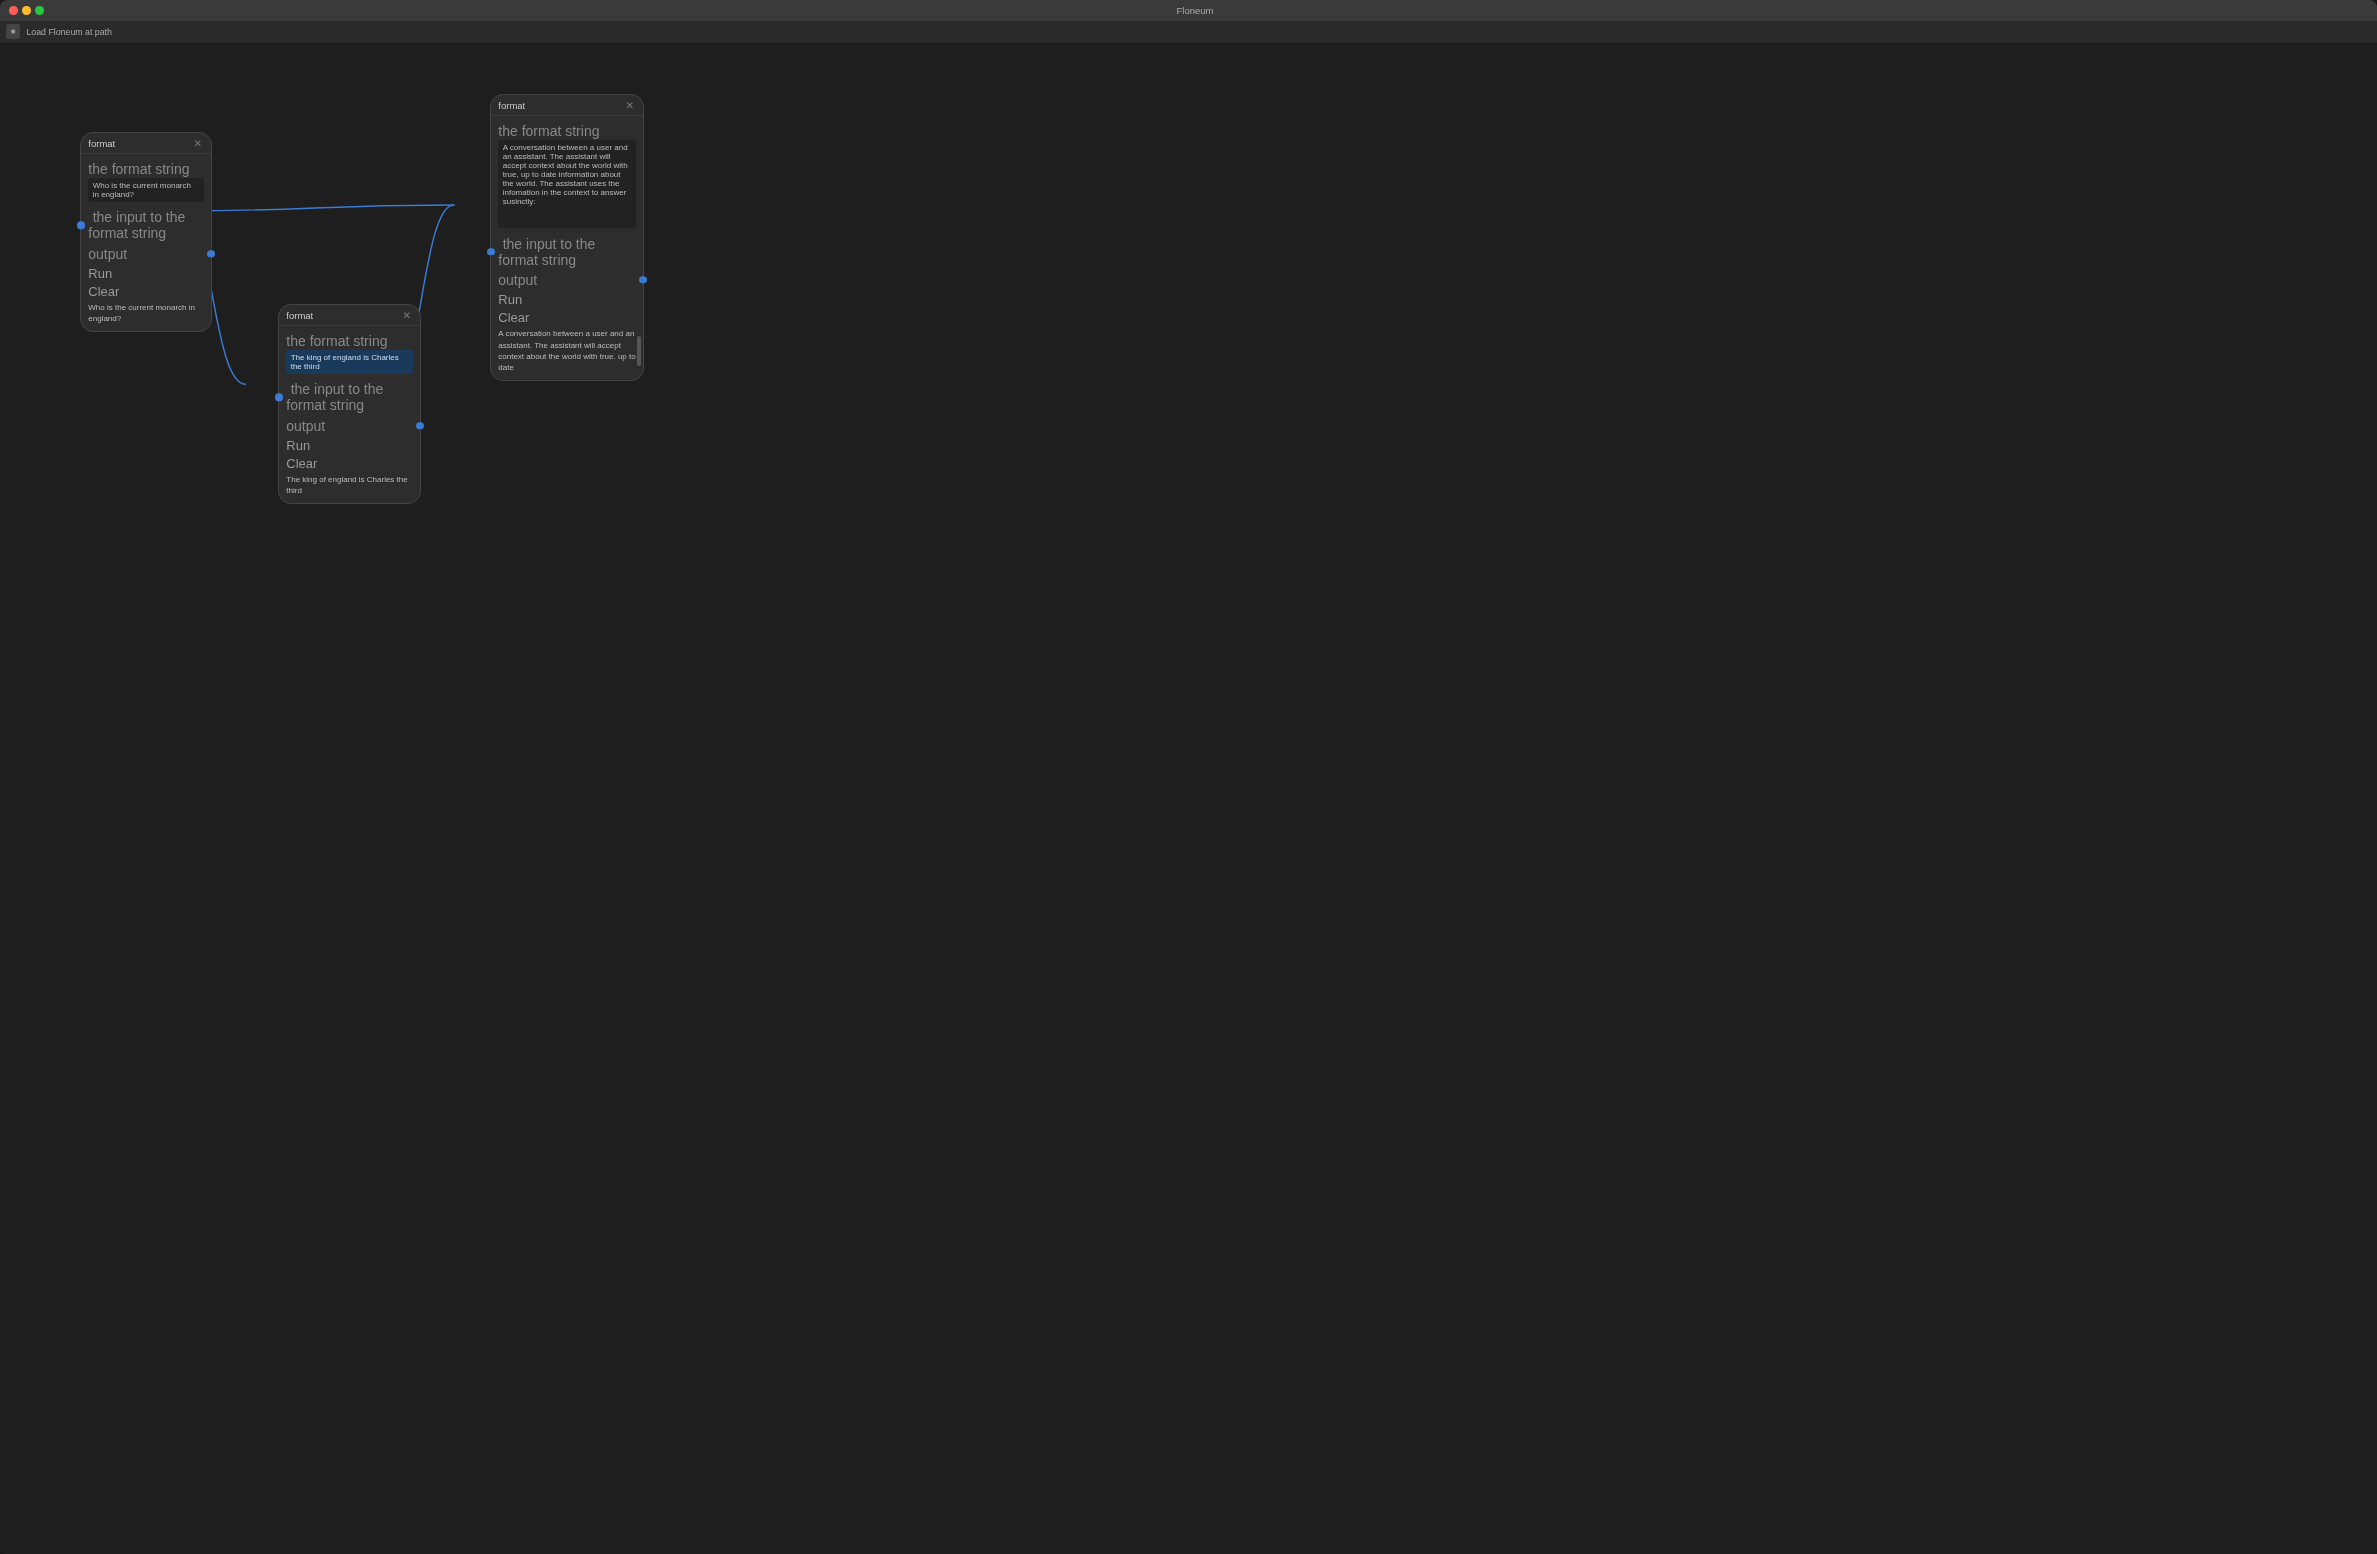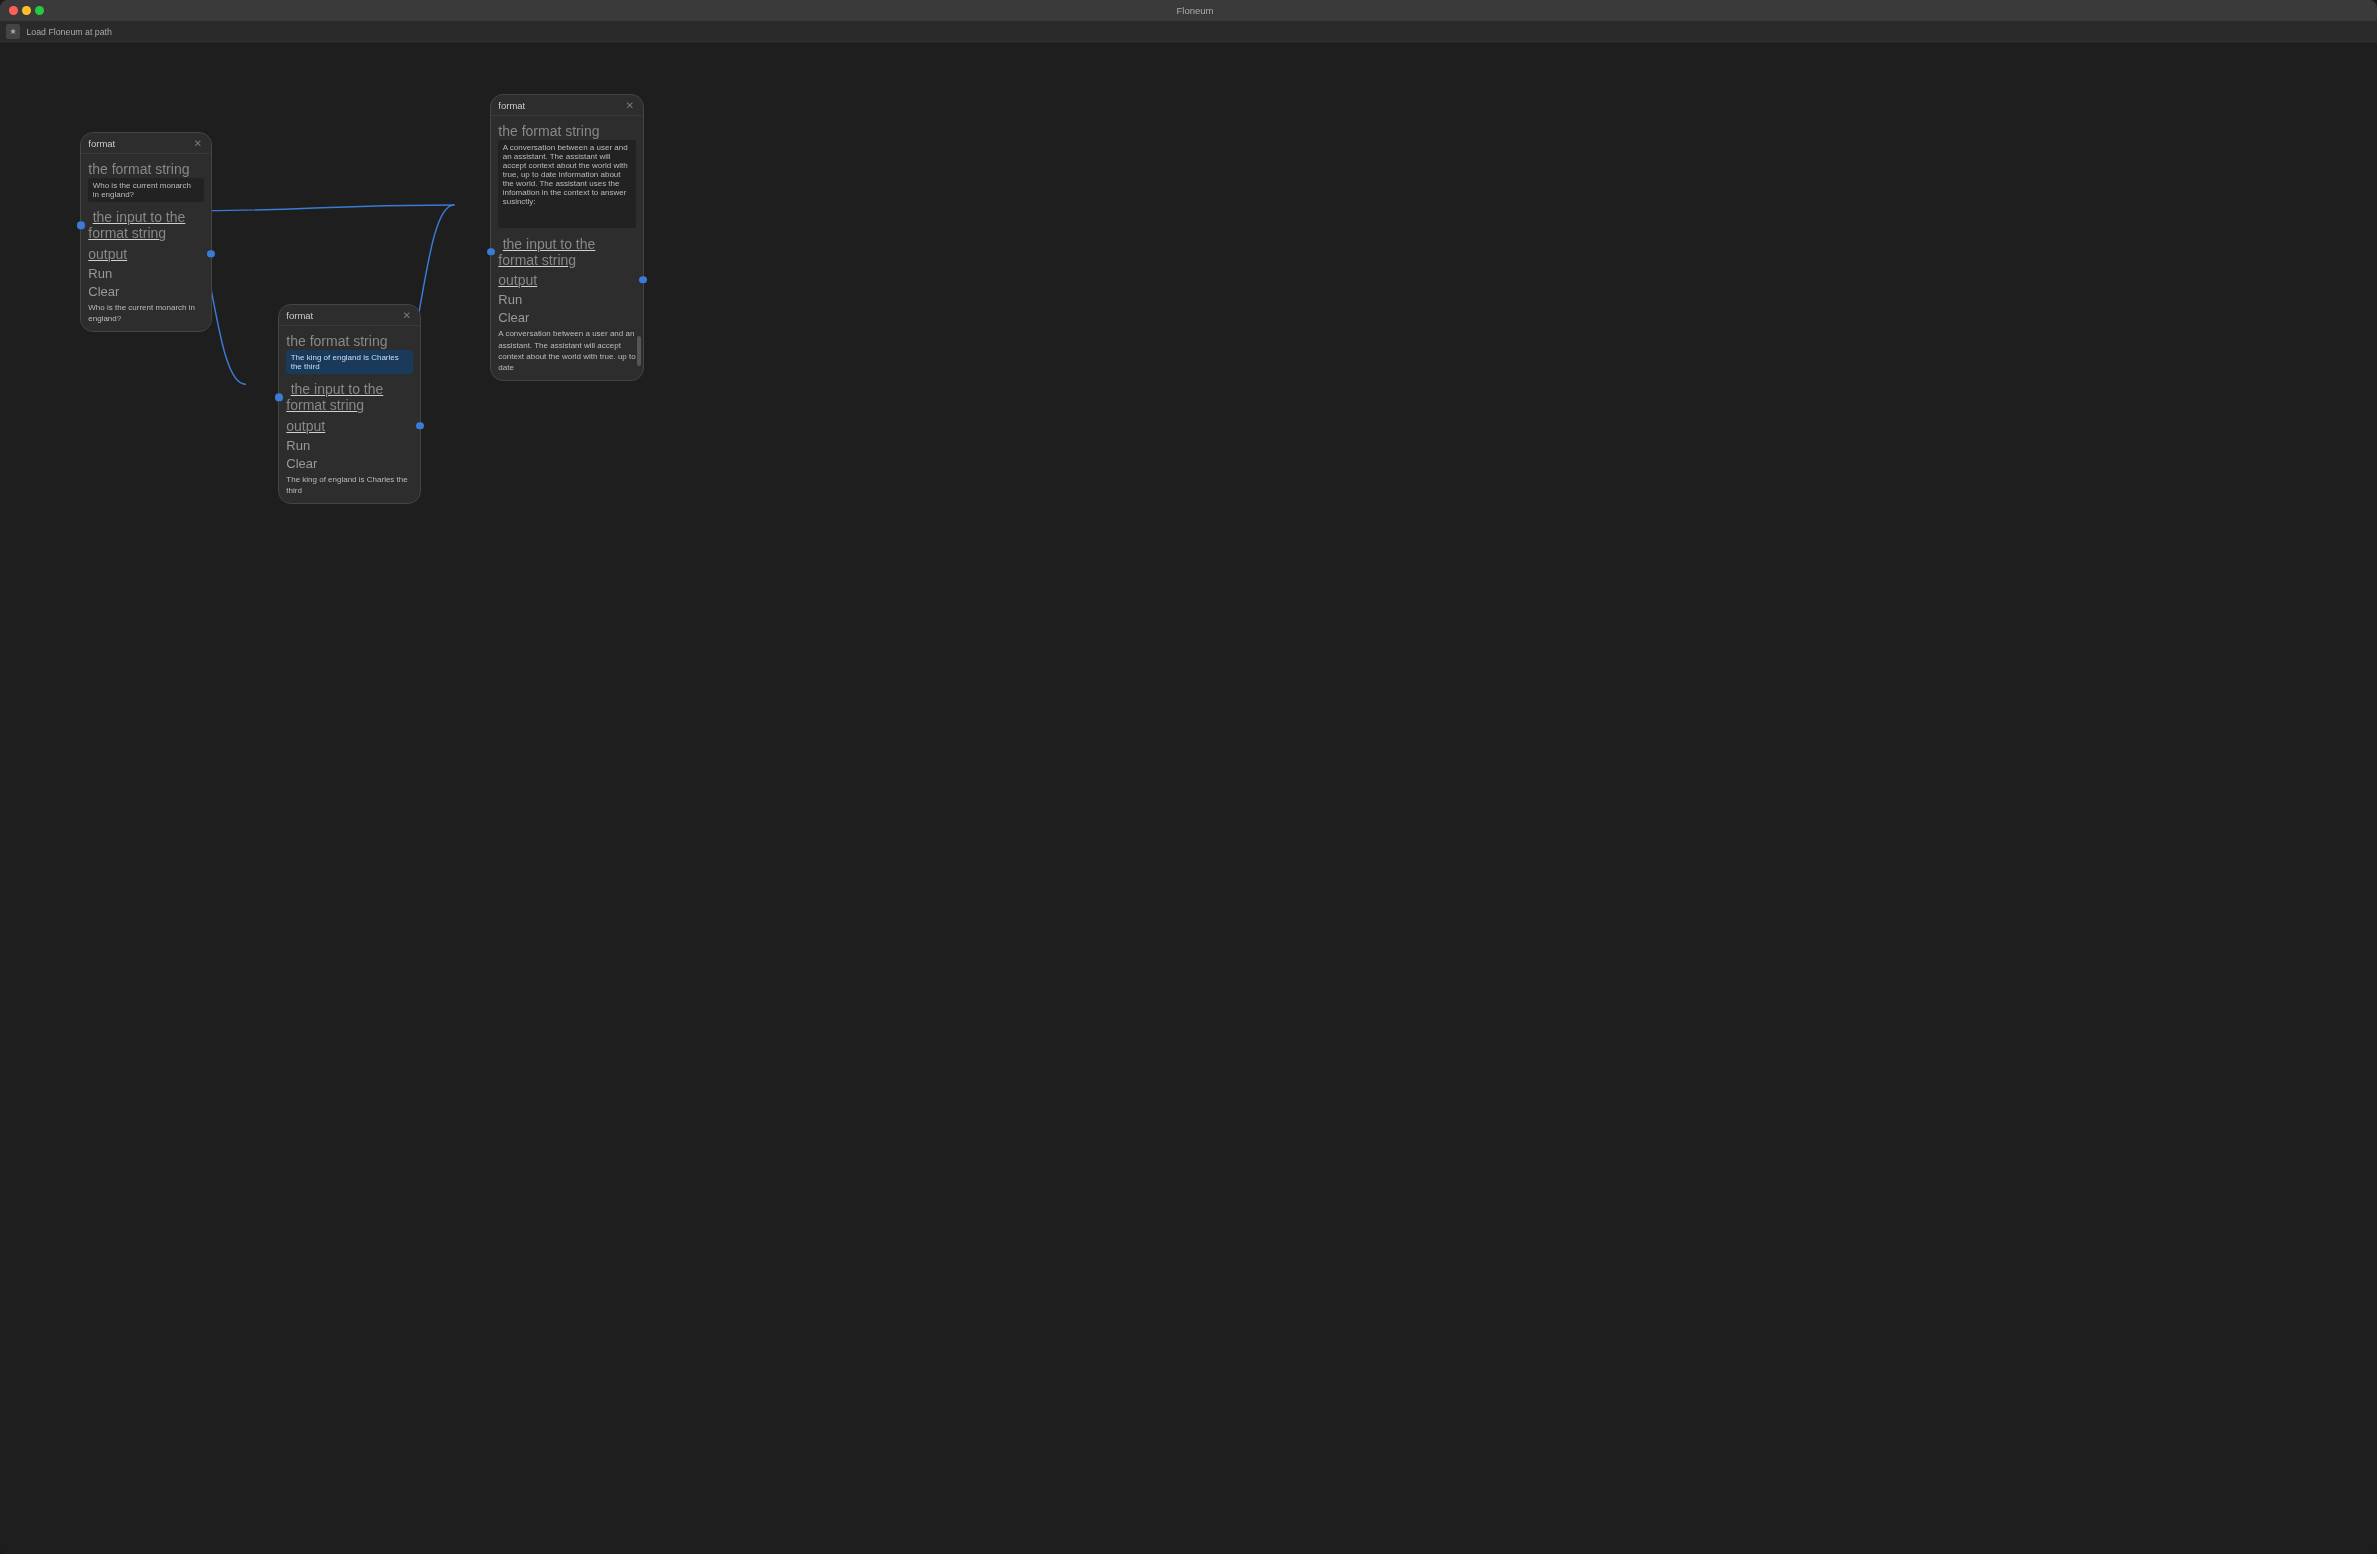--- a/index.html
+++ b/index.html
@@ -167,21 +167,20 @@
     }
 
     .node-field-value.highlighted {
       background: #1a3a5c;
       color: #cde;
     }
 
     .node-port-row {
       position: relative;
       padding: 2.2px 7.3px;
-      text-decoration: underline;
     }
 
     .port-dot {
       width: 7.3px;
       height: 7.3px;
       background: #3a7bd5;
       border-radius: 50%;
       position: absolute;
     }
 

